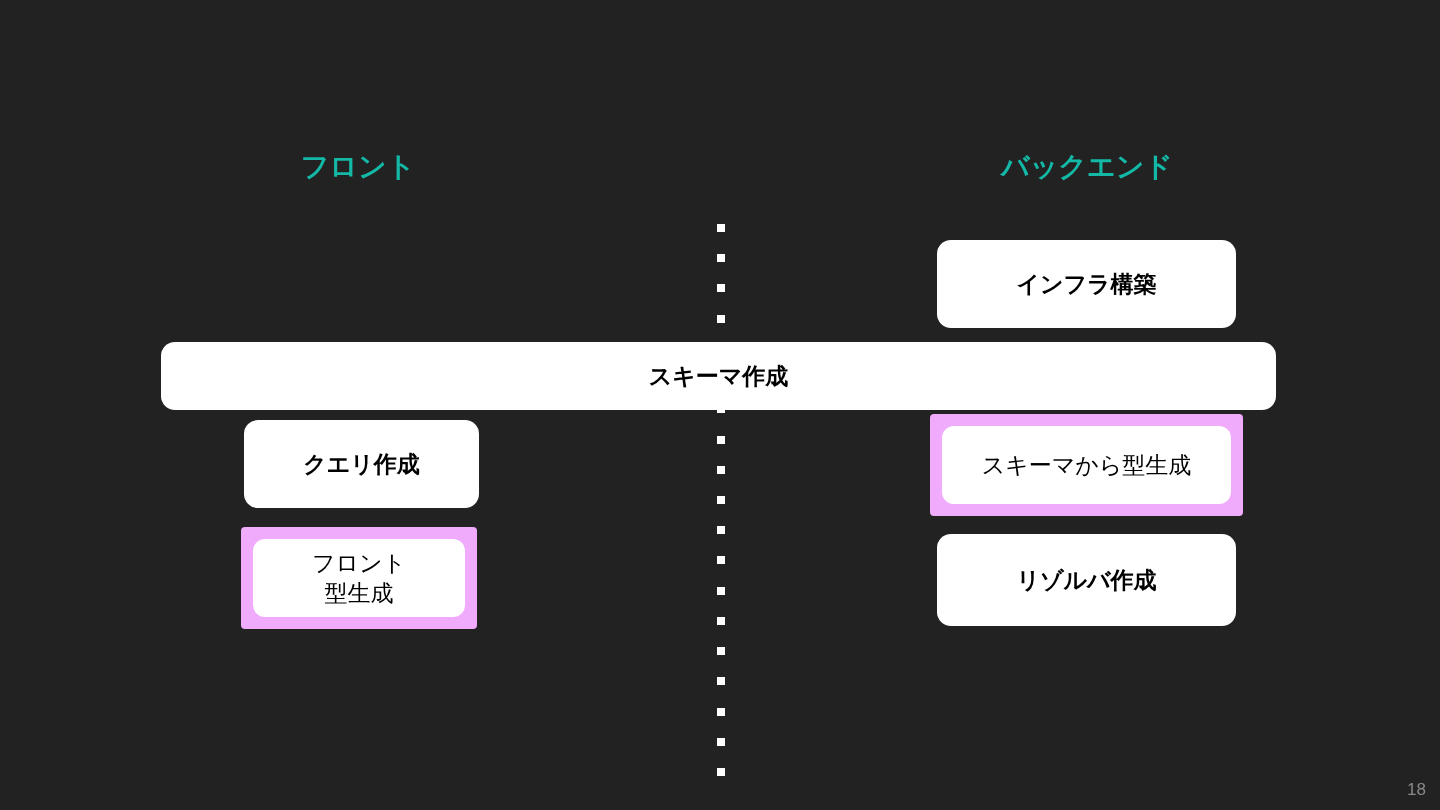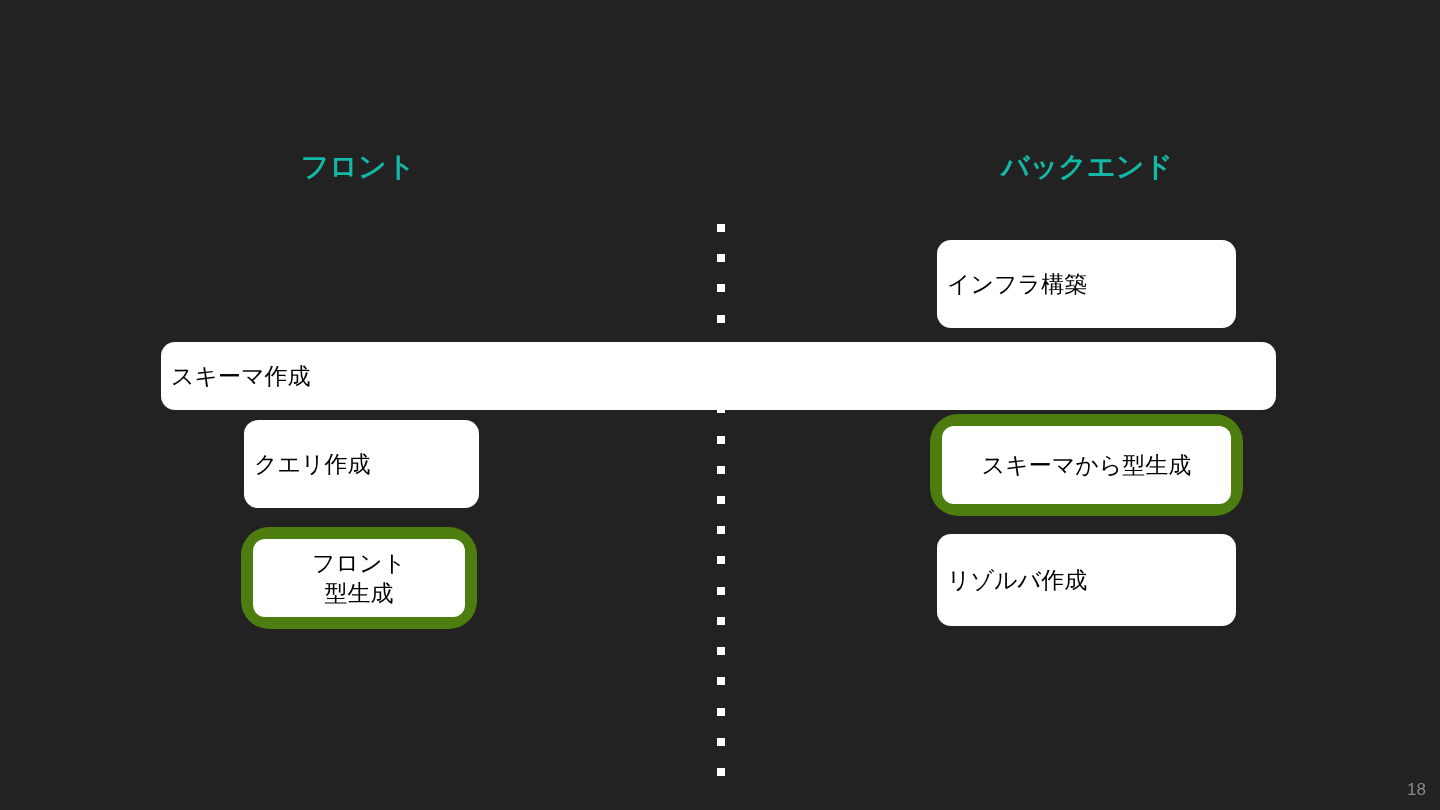--- a/index.html
+++ b/index.html
@@ -77,33 +77,34 @@
 
   
   .node {
     position: absolute;
     box-sizing: border-box;
     background: #ffffff;
     color: #000000;
     border-radius: 14px;
     display: flex;
     align-items: center;
+    justify-content: center;
     text-align: center;
     font-size: 23px;
-    font-weight: normal;
+    font-weight: bold;
     line-height: 1.32;
     padding: 4px 10px;
   }
 
   
   .node-highlight {
     position: absolute;
     box-sizing: border-box;
-    background: #4d7c0f;
-    border-radius: 28px;
+    background: #f0abfc;
+    border-radius: 4px;
     padding: 12px;
   }
   .node-highlight > .node-inner {
     box-sizing: border-box;
     width: 100%;
     height: 100%;
     background: #ffffff;
     color: #000000;
     border-radius: 12px;
     display: flex;

